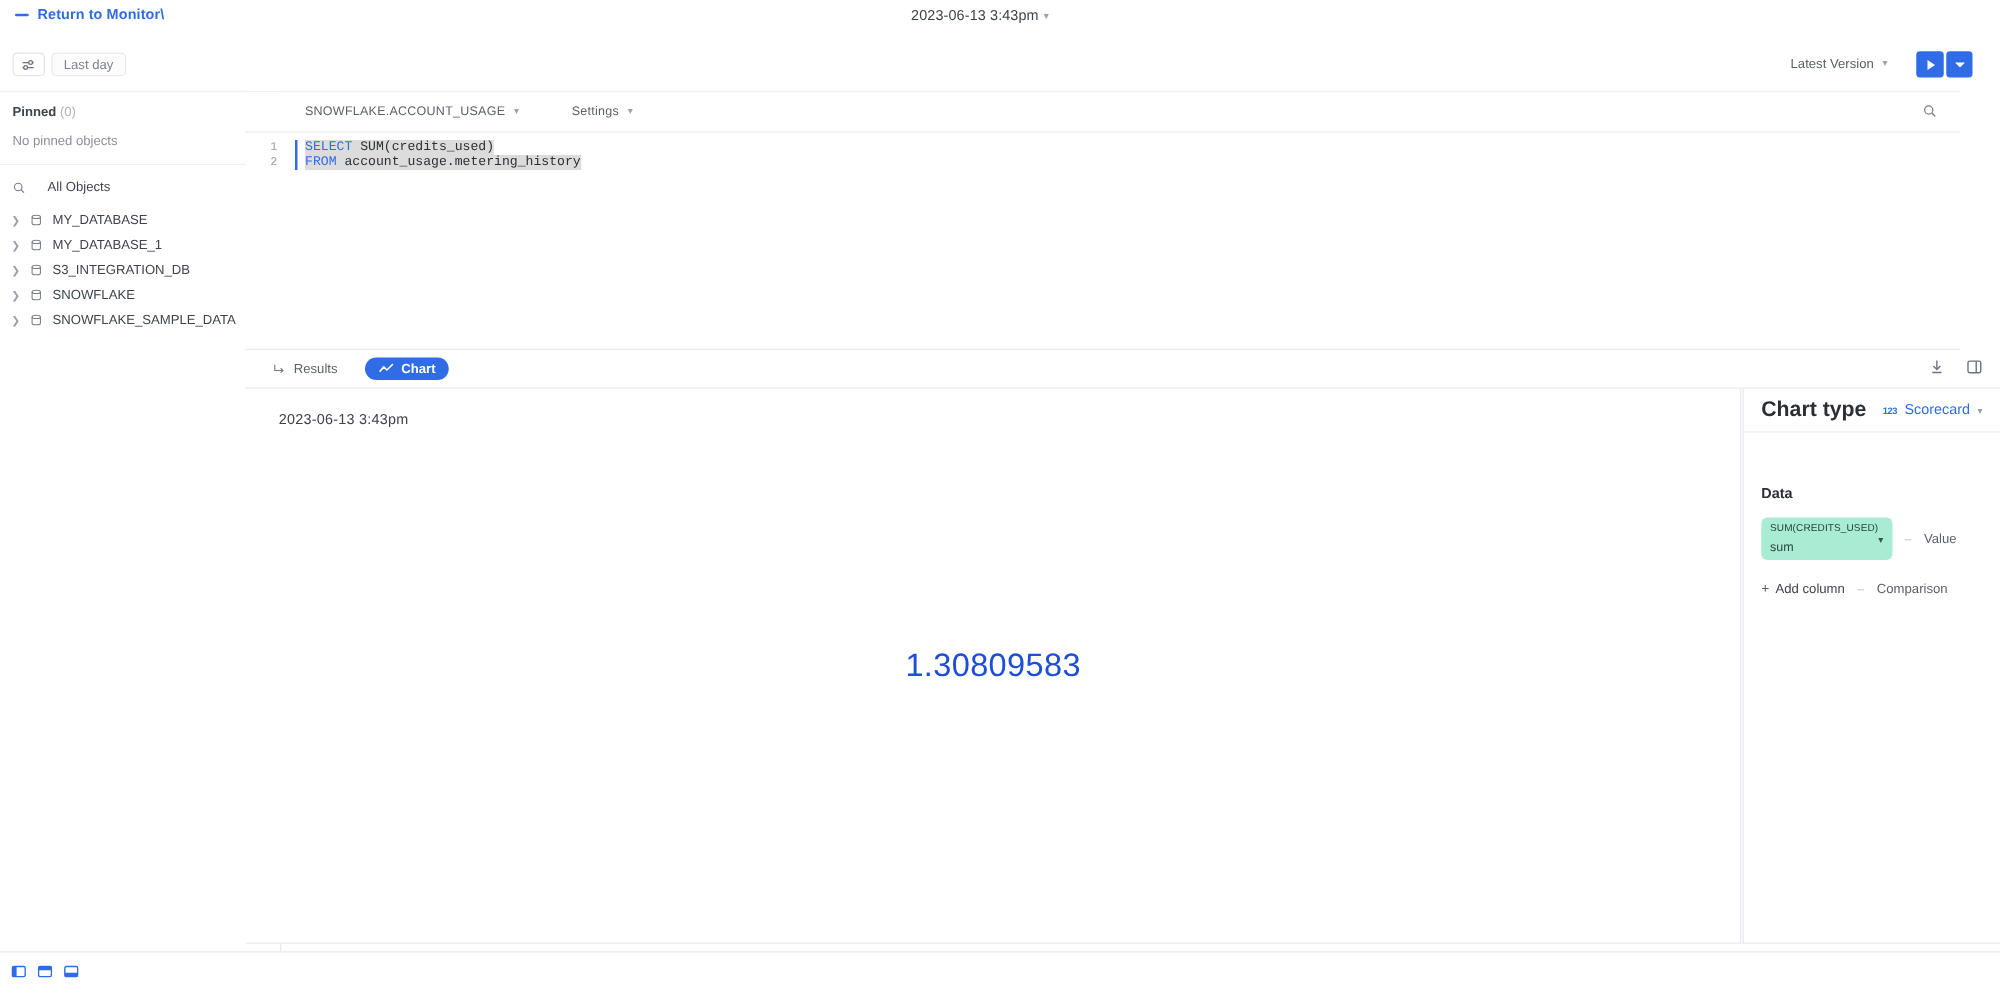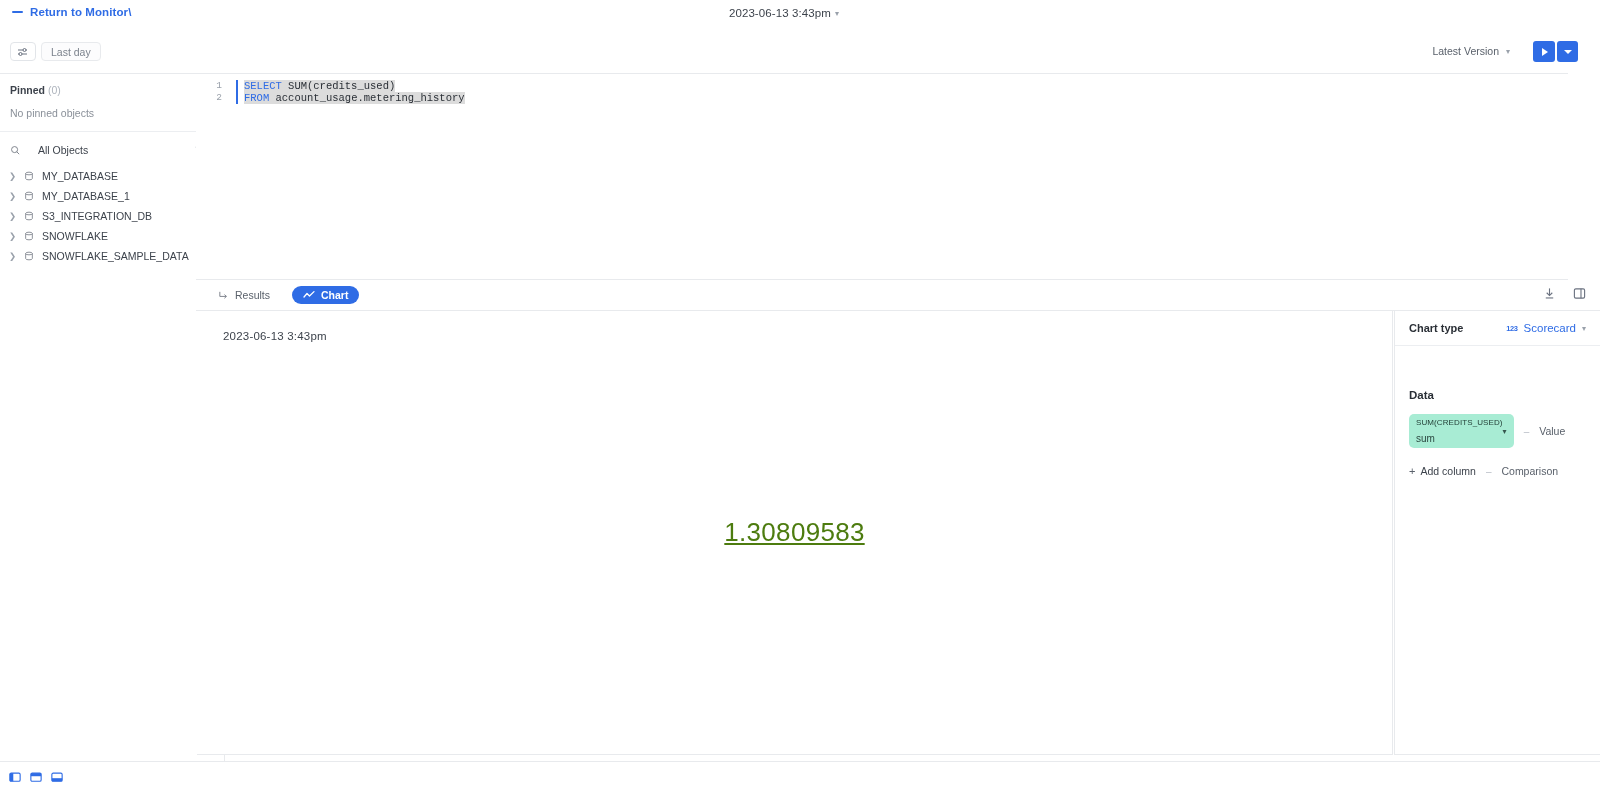--- a/index.html
+++ b/index.html
@@ -124,33 +124,33 @@
 
   
   .chart-canvas {
     position:absolute; left:197px; top:311px; width:1196px; height:444px;
     background:#fff; border-right:1px solid #e8eaed; border-bottom:1px solid #e8eaed;
   }
   .chart-title { position:absolute; left:26px; top:19px; font-size:11.5px; color:#3d434c; letter-spacing:.2px; }
   .scorecard-value {
     position:absolute; left:0; top:0; width:100%; height:100%;
     display:flex; align-items:center; justify-content:center;
-    font-size:26px; color:#4d7c0f; letter-spacing:.3px;text-decoration:underline;
+    font-size:26px; color:#1d4ed8; letter-spacing:.3px;
   }
 
   
   .cfg {
     position:absolute; left:1394px; top:311px; width:206px; height:444px;
     background:#fff; border-left:1px solid #e8eaed; border-bottom:1px solid #e8eaed;
   }
   .cfg-row1 {
     height:35px; display:flex; align-items:center; justify-content:space-between;
     padding:0 14px 0 14px; border-bottom:1px solid #eceef1;
   }
-  .cfg-label { font-size:11px; font-weight:700; color:#2a2f36; }
+  .cfg-label { font-size:17px; font-weight:700; color:#2a2f36; }
   .cfg-val { display:flex; align-items:center; gap:6px; font-size:11.5px; color:#2f6ce5; cursor:pointer; white-space:nowrap; }
   .badge123 { font-size:7.5px; font-weight:700; color:#2f6ce5; letter-spacing:-.4px; border:0; }
   .cfg-sec { padding:13px 14px 0 14px; }
   .cfg-sec-title { font-size:11.5px; font-weight:700; color:#2a2f36; margin-bottom:13px;margin-top:30px; }
   .pill-row { display:flex; align-items:center; gap:10px; }
   .col-pill {
     background:#a8ecd4; border-radius:5px; padding:4px 7px; min-width:98px;
     display:flex; align-items:center; justify-content:space-between; cursor:pointer;
   }
   .col-pill .txt1 { font-size:8px; color:#1f3b33; letter-spacing:.1px; display:block; }
@@ -258,20 +258,34 @@
         <svg width="10" height="10" viewBox="0 0 12 12">
           <ellipse cx="6" cy="3" rx="4" ry="1.6" fill="none" stroke="#767c86" stroke-width="1"></ellipse>
           <path d="M2 3 V9 A4 1.6 0 0 0 10 9 V3" fill="none" stroke="#767c86" stroke-width="1"></path>
         </svg>
         <span>SNOWFLAKE_SAMPLE_DATA</span>
       </div>
     </div>
   </div>
 
   <div class="editor-wrap">
+    <div class="editor-head">
+      <div class="ed-select">
+        <span>SNOWFLAKE.ACCOUNT_USAGE</span><span class="caret">▾</span>
+      </div>
+      <div class="ed-select">
+        <span>Settings</span><span class="caret">▾</span>
+      </div>
+      <div class="ed-search">
+        <svg width="12" height="12" viewBox="0 0 12 12">
+          <circle cx="5" cy="5" r="3.3" fill="none" stroke="#767c86" stroke-width="1"></circle>
+          <line x1="7.4" y1="7.4" x2="10.2" y2="10.2" stroke="#767c86" stroke-width="1"></line>
+        </svg>
+      </div>
+    </div>
     <div class="code-area">
       <div class="code-line">
         <span class="gutter">1</span>
         <span class="code-text">
           <span class="cursor-bar"></span>
           <span class="sel"><span class="kw">SELECT</span><span> SUM(credits_used)</span></span>
         </span>
       </div>
       <div class="code-line">
         <span class="gutter">2</span>

